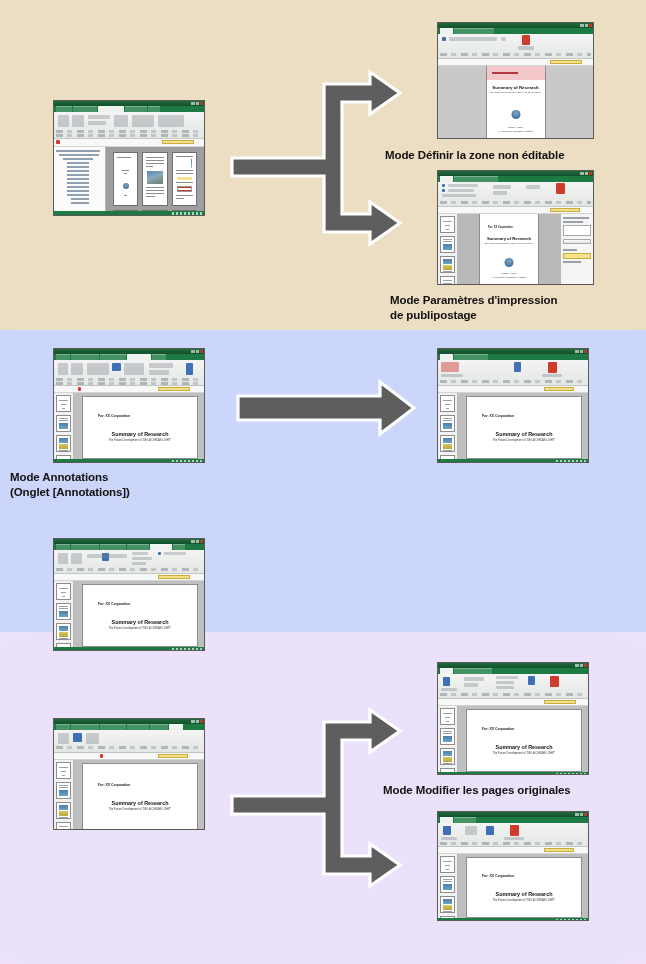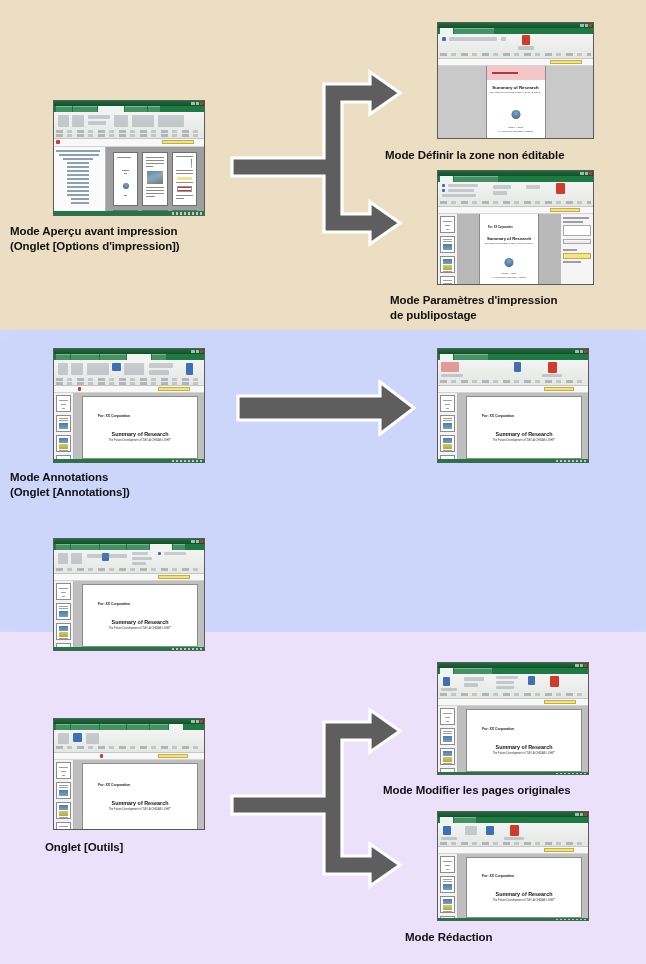--- a/index.html
+++ b/index.html
@@ -461,22 +461,20 @@
           
           
           
           
         </div>
       </div>
     </div>
     <div class="win-status"></div>
   </div>
 
-  <div class="caption" style="left:10px; top:224px; width:240px;">Mode Aperçu avant impression
-(Onglet [Options d'impression])</div>
 
   <svg class="arrow-svg" style="left:232px; top:62px;" width="190" height="190" viewBox="0 0 190 190">
     <path d="M 0,96 L 92,96 L 92,22 L 138,22 L 138,10 L 168,31 L 138,52 L 138,40 L 110,40 L 110,152
              L 138,152 L 138,140 L 168,161 L 138,182 L 138,170 L 92,170 L 92,114 L 0,114 Z" fill="#5e5e5e" stroke="#ffffff" stroke-width="3.2" stroke-linejoin="miter"></path>
   </svg>
 
   <div class="win" style="left:437px; top:22px; width:157px; height:117px;">
     <div class="win-title"></div>
     <div class="win-tabs">
       <div class="tab active" style="width:13px"></div>
@@ -797,21 +795,20 @@
         <div class="page" style="width:100%; height:100%;">
           <div class="doc-for" style="left:15px; top:19px; font-size:3.4px;">For: XX Corporation</div>
           <div class="doc-title" style="top:36px;">Summary of Research</div>
           <div class="doc-sub" style="top:44px;">The Future Development of "DE LA CHIDAS LIGHT"</div>
         </div>
       </div>
     </div>
 
   </div>
 
-  <div class="caption" style="left:45px; top:840px; width:170px;">Onglet [Outils]</div>
 
   <svg class="arrow-svg" style="left:232px; top:700px;" width="190" height="200" viewBox="0 0 190 200">
     <path d="M 0,96 L 92,96 L 92,22 L 138,22 L 138,10 L 168,31 L 138,52 L 138,40 L 110,40 L 110,156
              L 138,156 L 138,144 L 168,165 L 138,186 L 138,174 L 92,174 L 92,114 L 0,114 Z" fill="#5e5e5e" stroke="#ffffff" stroke-width="3.2" stroke-linejoin="miter"></path>
   </svg>
 
   <div class="win" style="left:437px; top:662px; width:152px; height:113px;">
     <div class="win-title"></div>
     <div class="win-tabs">
       <div class="tab active" style="width:13px"></div>
@@ -909,15 +906,14 @@
         <div class="page" style="width:100%; height:100%;">
           <div class="doc-for" style="left:15px; top:16px; font-size:3.4px;">For: XX Corporation</div>
           <div class="doc-title" style="top:33px;">Summary of Research</div>
           <div class="doc-sub" style="top:41px;">The Future Development of "DE LA CHIDAS LIGHT"</div>
         </div>
       </div>
     </div>
     <div class="win-status"></div>
   </div>
 
-  <div class="caption" style="left:405px; top:930px; width:215px;">Mode Rédaction</div>
 
 </div>
 
 </body></html>

